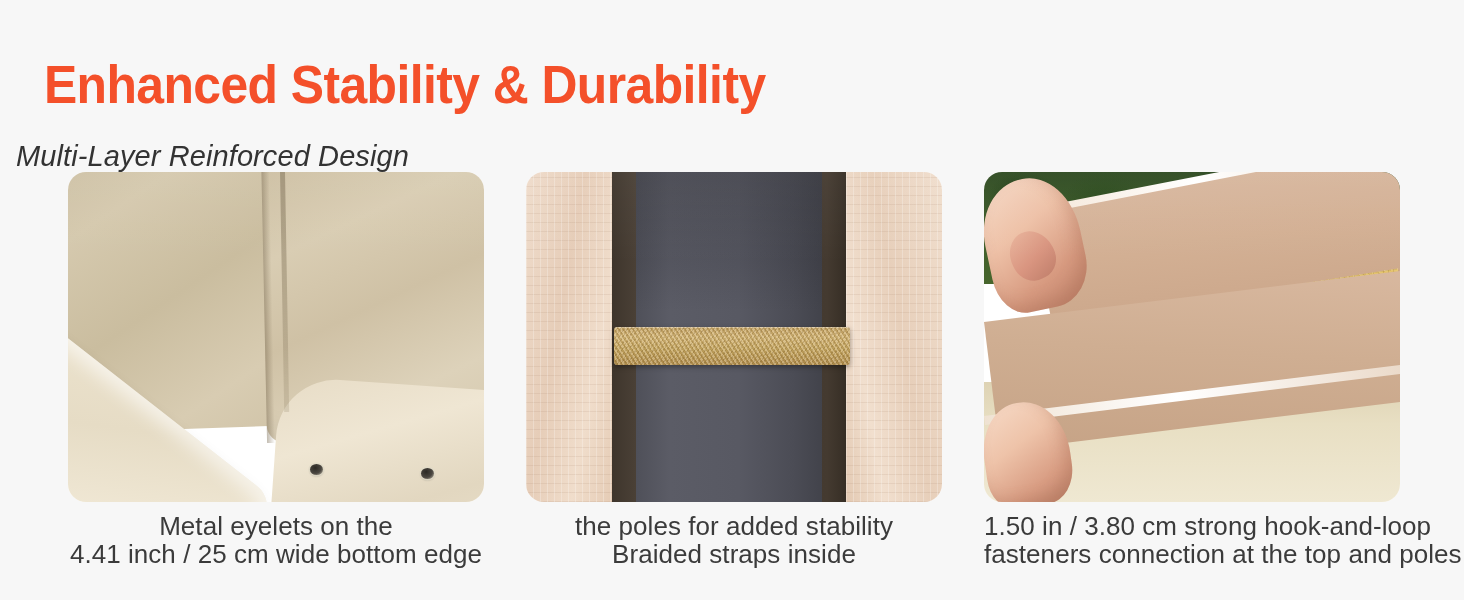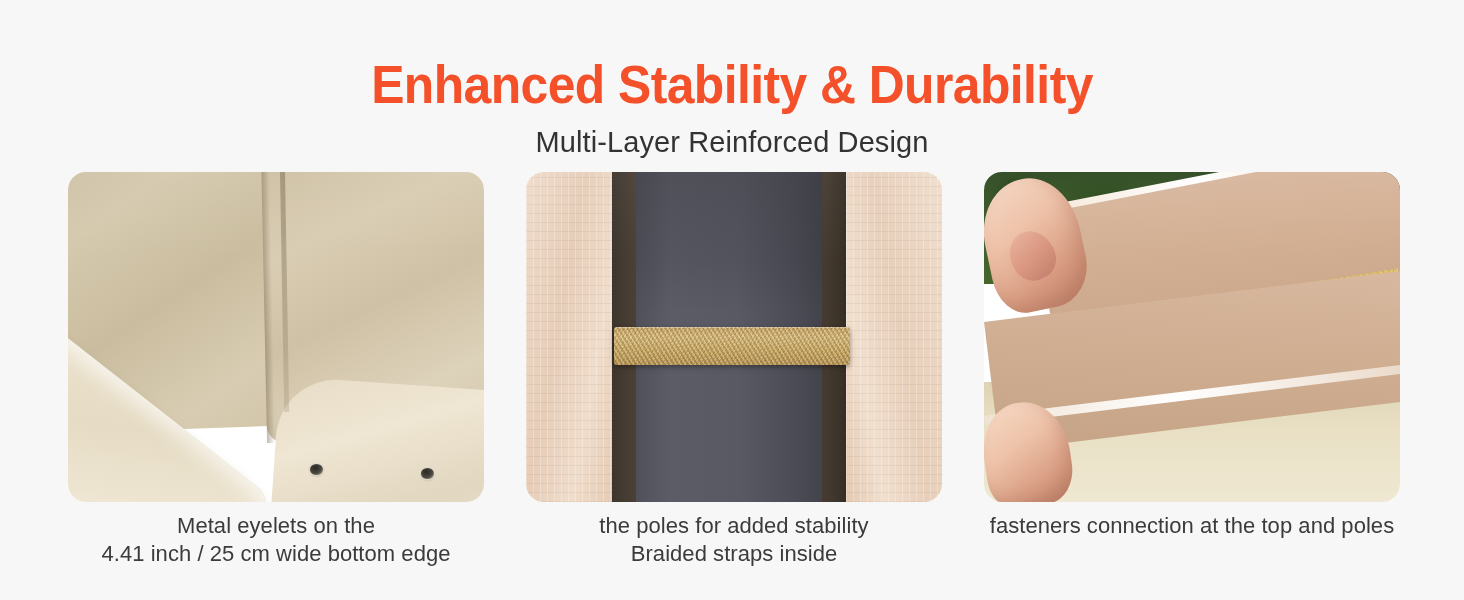--- a/index.html
+++ b/index.html
@@ -20,43 +20,44 @@
     inset: 0;
     background: #f7f7f7;
   }
 
   
   .header {
     position: absolute;
     top: 0;
     left: 0;
     width: 1464px;
-    text-align: center;
+    text-align: left;
   }
   .headline {
     margin: 0;
     padding-top: 56px;
     font-size: 53px;
     line-height: 58px;
     font-weight: 700;
     letter-spacing: -0.6px;
     color: #f4502a;
     transform: scaleX(0.94);
     transform-origin: center top;
     white-space: nowrap;
   }
   .subhead {
-    margin: 2px;
+    margin: 16px;
     padding-top: 9px;
     font-size: 29px;
     line-height: 34px;
     font-weight: 300;
     color: #333333;
     letter-spacing: 0.1px;
     white-space: nowrap;
+    font-style: italic;
   }
 
   
   .panels {
     position: absolute;
     top: 172px;
     left: 68px;
     width: 1328px;
     height: 330px;
     display: flex;
@@ -354,21 +355,21 @@
     top: 512px;
     left: 68px;
     width: 1328px;
     display: flex;
     gap: 42px;
   }
   .caption {
     flex: 0 0 416px;
     width: 416px;
     text-align: center;
-    font-size: 22px;
+    font-size: 26px;
     line-height: 28px;
     font-weight: 400;
     color: #3b3b3b;
     letter-spacing: 0.05px;
     white-space: nowrap;
   }
   .caption .line { display: block; }
 </style>
 </head>
 <body>
@@ -444,17 +445,18 @@
   <div class="captions">
     <div class="caption">
       <span class="line">Metal eyelets on the</span>
       <span class="line">4.41 inch / 25 cm wide bottom edge</span>
     </div>
     <div class="caption">
       <span class="line">the poles for added stability</span>
       <span class="line">Braided straps inside</span>
     </div>
     <div class="caption">
+      <span class="line">1.50 in / 3.80 cm strong hook-and-loop</span>
       <span class="line">fasteners connection at the top and poles</span>
     </div>
   </div>
 
 </div>
 
 </body></html>

